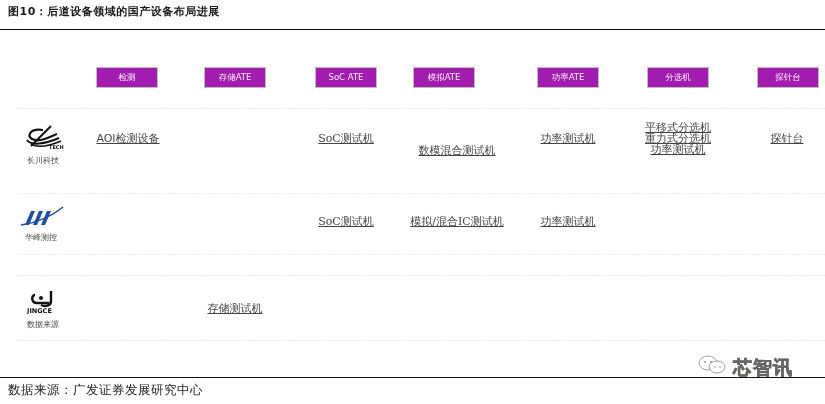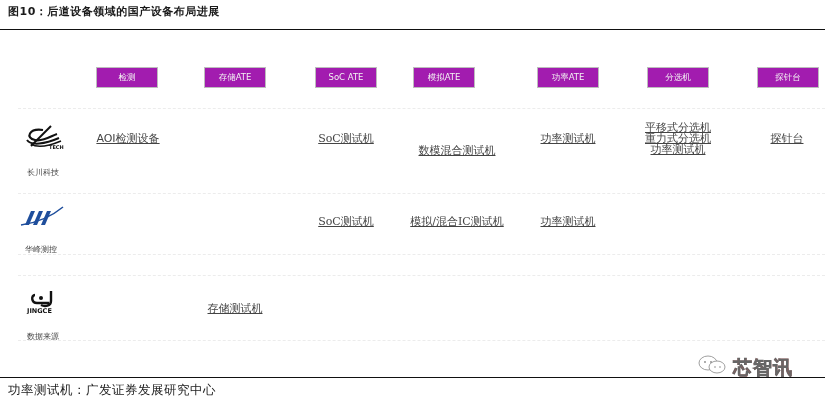--- a/index.html
+++ b/index.html
@@ -11,23 +11,23 @@
   .rule-bottom { position: absolute; left: 0; top: 377px; width: 825px; height: 1px; background: #111; }
   .source { position: absolute; left: 8px; top: 382px; font-size: 12.5px; color: #222; letter-spacing: 0.5px; }
   .hdr { position: absolute; top: 67px; width: 60px; height: 19px; background: #a21caf;
          border: 1px solid #bdbdbd; color: #f3f3f3; font-size: 8.5px; text-align: center; line-height: 19px;
          font-family: "DejaVu Sans", "Liberation Sans", sans-serif; }
   .dash { position: absolute; left: 18px; width: 807px; height: 0; border-top: 1px dashed #ececec; }
   .cell { position: absolute; font-size: 11px; color: #444; text-decoration: underline; text-underline-offset: 1px;
           white-space: nowrap; transform: translateX(-50%); text-align: center; line-height: 11px; }
   .cell.en { font-family: "DejaVu Sans", "Liberation Sans", sans-serif; }
   .logo { position: absolute; width: 50px; text-align: center; }
-  .logo-name { font-size: 8px; color: #444; display: block; margin-top: 13px; }
+  .logo-name { font-size: 8px; color: #444; display: block; margin-top: 1px; }
   .watermark { position: absolute; left: 700px; top: 355px; font-family: "DejaVu Sans", sans-serif;
-               font-size: 19px; color: #ef4444; -webkit-text-stroke: 0.6px #666; font-weight: bold; letter-spacing: 1px; }
+               font-size: 19px; color: #4d7c0f; -webkit-text-stroke: 0.6px #666; font-weight: bold; letter-spacing: 1px; }
   .wm-icon { position: absolute; left: 697px; top: 354px; }
 </style>
 </head>
 <body>
 
 <div class="title">图10：后道设备领域的国产设备布局进展</div>
 <div class="rule-top"></div>
 
 <div class="hdr" style="left:96px">检测</div>
 <div class="hdr" style="left:204px">存储ATE</div>
@@ -90,13 +90,13 @@
   <ellipse cx="11" cy="9" rx="9" ry="7" fill="#fff" stroke="#888" stroke-width="0.8"></ellipse>
   <ellipse cx="20" cy="13" rx="8" ry="6" fill="#fff" stroke="#888" stroke-width="0.8"></ellipse>
   <circle cx="8" cy="8" r="0.9" fill="#888"></circle>
     <circle cx="14" cy="8" r="0.9" fill="#888"></circle>
   <circle cx="18" cy="13" r="0.8" fill="#888"></circle>
     <circle cx="23" cy="13" r="0.8" fill="#888"></circle>
 </svg>
 <div class="watermark" style="left:733px">芯智讯</div>
 
 <div class="rule-bottom"></div>
-<div class="source">功率测试机：广发证券发展研究中心</div>
+<div class="source">数据来源：广发证券发展研究中心</div>
 
 </body></html>

